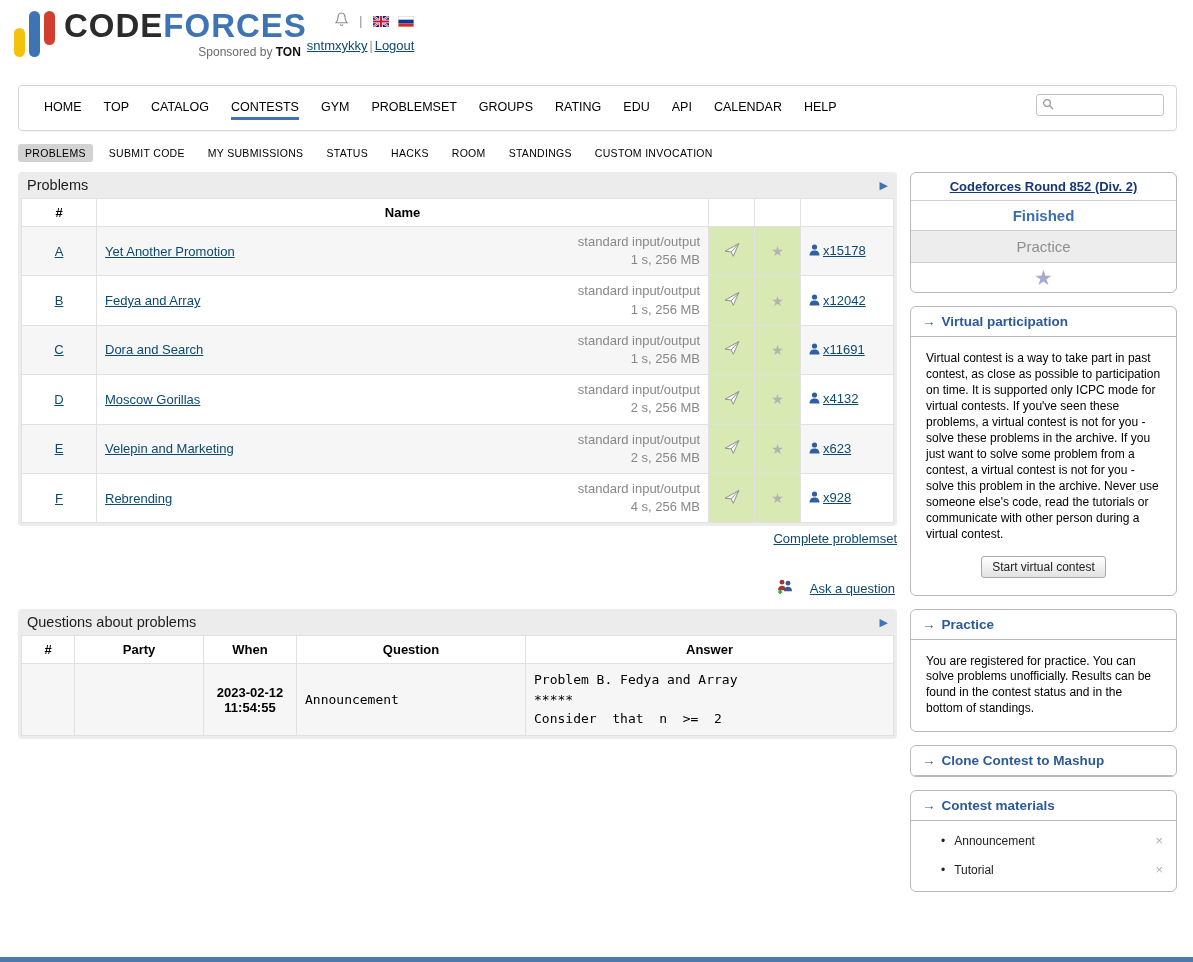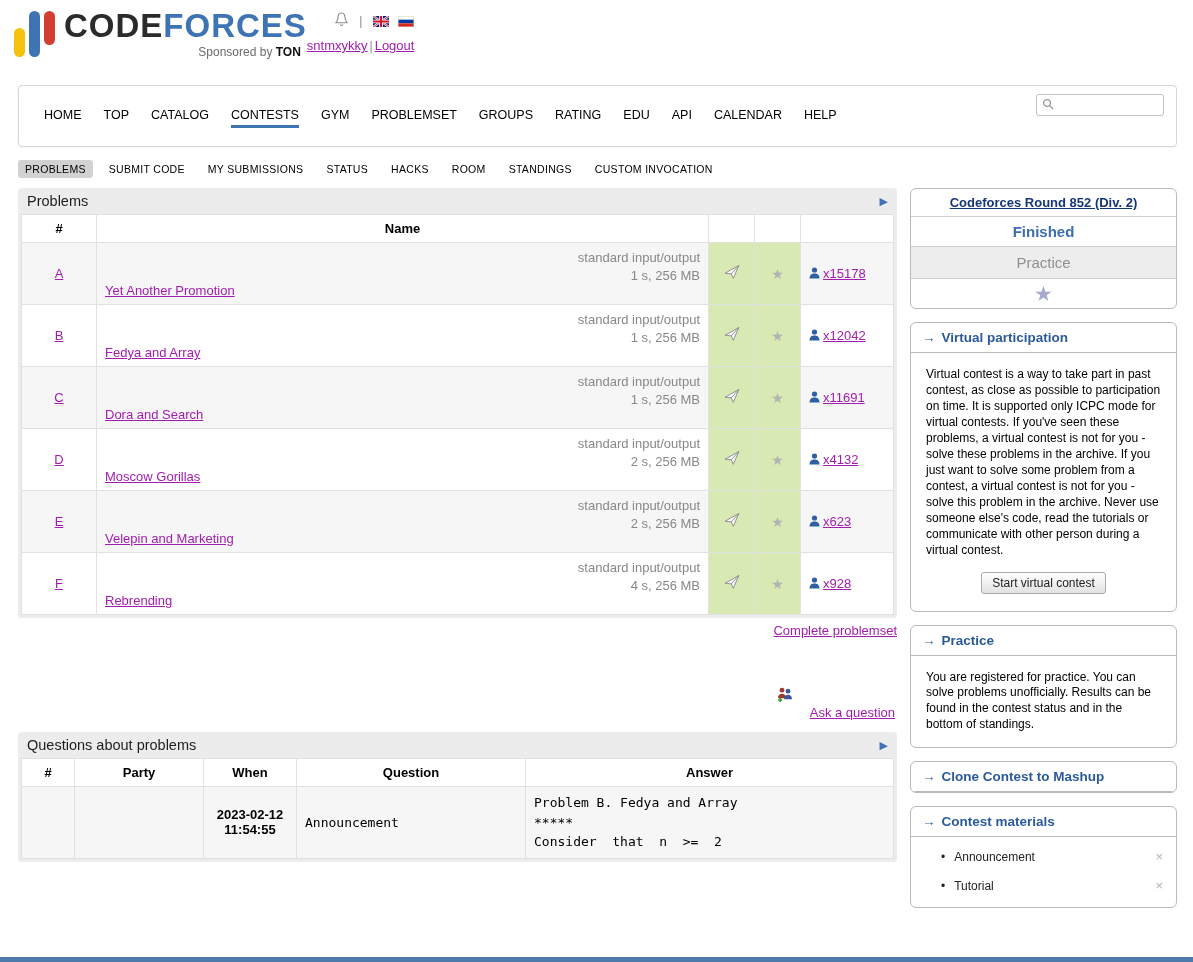--- a/index.html
+++ b/index.html
@@ -1,18 +1,18 @@
 <!DOCTYPE html>
 <html><head>
 <meta charset="utf-8">
 <style>
   html,body{margin:0;padding:0;}
   body{width:1193px;height:962px;position:relative;overflow:hidden;background:#fff;
        font-family:"Liberation Sans",sans-serif;font-size:13px;color:#000;}
-  .lnk{color:#a21caf;text-decoration:underline;cursor:pointer;margin-top:34px;}
+  .lnk{color:#0c4a6e;text-decoration:underline;cursor:pointer;}
   button{font-family:inherit;}
 
   
   .top{display:flex;padding:8px 16px 0 14px;height:74px;}
   .logo{display:flex;gap:9px;align-items:flex-start;text-decoration:none;cursor:pointer;}
   .logo-bars{display:flex;gap:4px;height:46px;align-items:stretch;margin-top:3px;}
   .bar{width:11px;border-radius:6px;}
   .bar-yellow{height:29px;align-self:flex-end;background:#f4c20d;}
   .bar-blue{height:46px;background:#3e74b4;}
   .bar-red{height:34px;align-self:flex-start;background:#d23f31;}
@@ -22,21 +22,21 @@
   .sponsored{font-size:12px;color:#6a6a6a;text-align:right;padding-right:6px;margin-top:1px;}
   .sponsored b{color:#111;}
   .top-right{text-align:right;padding-top:5px;}
   .icons-row{display:flex;justify-content:flex-end;align-items:center;gap:9px;height:16px;}
   .sep{color:#888;font-size:12px;margin:0 2px;}
   .flag{display:inline-block;line-height:0;cursor:pointer;}
   .user-row{margin-top:9px;font-size:13px;}
 
   
   .main-nav{margin:3px 16px 0 18px;border:1px solid #d6d6d6;border-radius:4px;height:36px;
-            display:flex;align-items:stretch;padding:12px 14px;position:relative;
+            display:flex;align-items:stretch;padding:4px 14px;position:relative;
             box-shadow:0 1px 1px rgba(0,0,0,.04);}
   .nav-item{display:flex;align-items:center;padding:0 11px;font-size:12.5px;color:#000;
             text-decoration:none;cursor:pointer;}
   .nav-item span{padding:4px 0 3px;border-bottom:3px solid transparent;}
   .nav-item.active span{border-bottom:3px solid #3e74b4;}
   .search-box{position:absolute;right:12px;top:8px;width:116px;height:20px;border:1px solid #c3c3c3;
               border-radius:3px;background:#fff;display:flex;align-items:center;padding:0 5px;gap:4px;}
   .search-input{border:none;outline:none;width:100%;font-size:12px;background:transparent;}
 
   
@@ -56,21 +56,21 @@
               padding:0 6px;font-size:14.5px;color:#1d1d1d;}
   .dt-arrow{color:#3e74b4;font-size:11px;cursor:pointer;}
   .datatable table{width:100%;border-collapse:collapse;background:#fff;}
   .datatable th,.datatable td{border:1px solid #e1e1e1;}
   .datatable th{font-size:13px;font-weight:bold;padding:6px 4px;text-align:center;background:#fff;}
   .datatable td{font-size:13px;padding:6px 8px;vertical-align:middle;}
   tbody tr:nth-child(odd) td{background:#f6f6f6;}
   td.acc{background:#d9e9b3 !important;text-align:center;padding:2px;}
   .w-idx{width:66px;} .w-ic{width:37px;} .w-solved{width:84px;}
   .c-idx{text-align:center;}
-  .name-wrap{display:flex;justify-content:space-between;align-items:flex-start;gap:8px;}
+  .name-wrap{display:flex;justify-content:space-between;align-items:center;gap:8px;}
   .limits{color:#888;font-size:13px;text-align:right;line-height:1.4;white-space:nowrap;}
   .row-star{font-size:14px;color:#b3b3b3;cursor:pointer;}
   .c-solved{white-space:nowrap;padding-left:8px !important;}
   .person{display:inline-block;vertical-align:-1px;margin-right:3px;}
   .below-table{text-align:right;margin-top:5px;font-size:13px;}
   .ask-row{display:flex;justify-content:flex-end;align-items:center;gap:16px;margin:33px 2px 12px;font-size:13px;}
 
   
   .qc-num{width:36px;} .qc-party{width:112px;} .qc-when{width:76px;} .qc-question{width:212px;}
   .qc-when-cell{font-weight:bold;text-align:center;}

